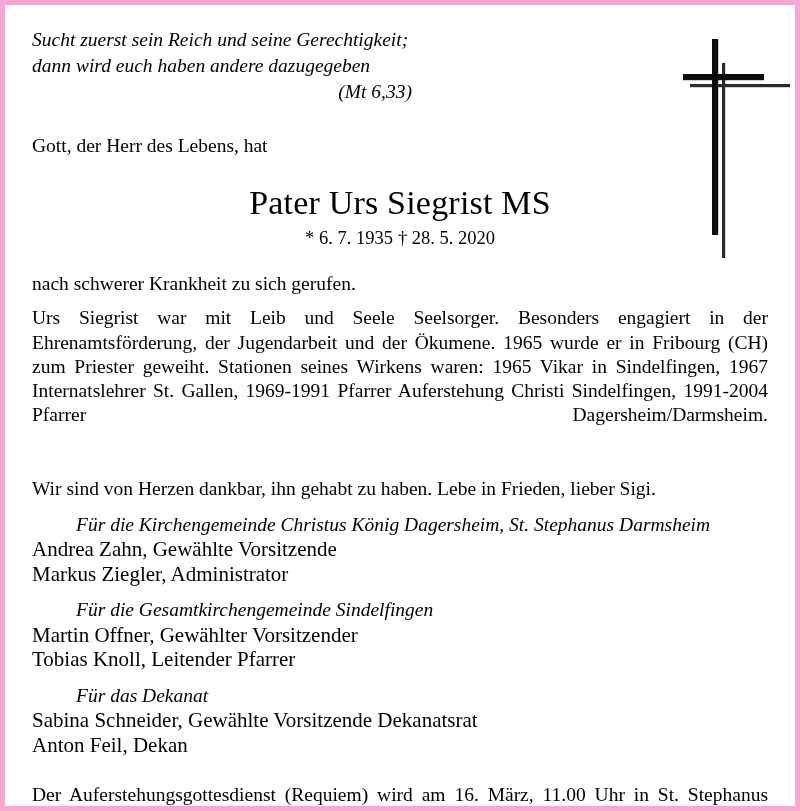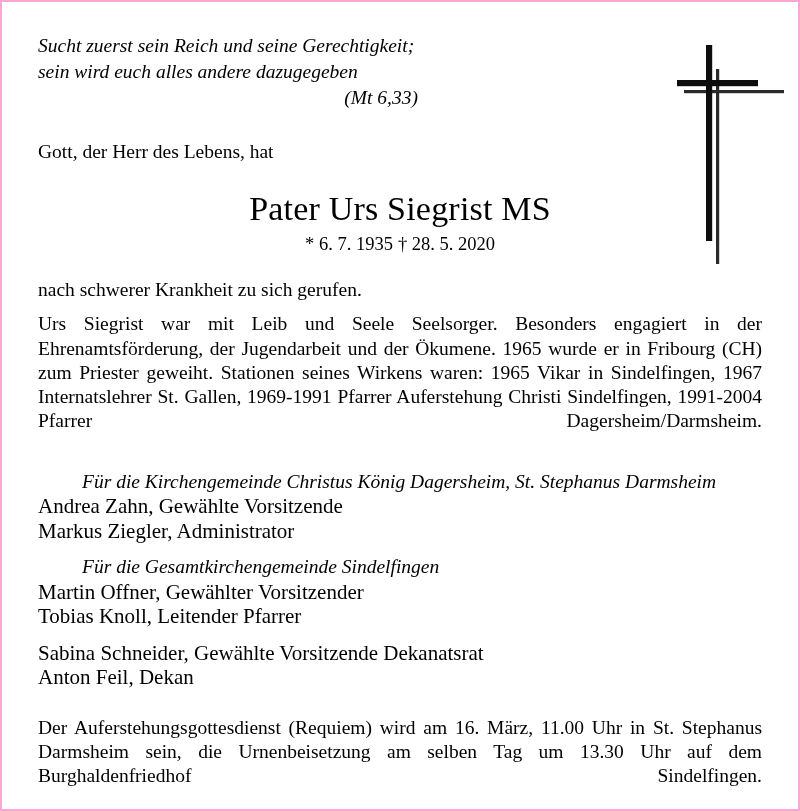--- a/index.html
+++ b/index.html
@@ -15,22 +15,22 @@
     color: #000000;
     overflow: hidden;
   }
 
   #notice {
     position: relative;
     box-sizing: border-box;
     width: 800px;
     height: 811px;
     background: #ffffff;
-    border: 2px solid #f9a8d4;
-    padding: 9px;
+    border: 5px solid #f9a8d4;
+    padding: 0;
   }
 
   .page-inner {
     position: relative;
     box-sizing: border-box;
     width: 100%;
     height: 100%;
     background: #ffffff;
     padding: 22px 27px 0 27px;
   }
@@ -137,53 +137,55 @@
         <rect x="52" y="50" width="3.2" height="195" fill="#2a2a2a"></rect>
         <rect x="20" y="71" width="100" height="3.2" fill="#2a2a2a"></rect>
 
         <rect x="42" y="26" width="6.2" height="196" fill="#0d0d0d"></rect>
         <rect x="13" y="61" width="81" height="6.2" fill="#0d0d0d"></rect>
       </svg>
     </div>
 
     <div class="scripture">
       <span class="scripture-line">Sucht zuerst sein Reich und seine Gerechtigkeit;</span>
-      <span class="scripture-line">sein wird euch alles andere dazugegeben</span>
+      <span class="scripture-line">dann wird euch haben andere dazugegeben</span>
       <span class="scripture-ref">(Mt 6,33)</span>
     </div>
 
     <p class="body-text intro-line">Gott, der Herr des Lebens, hat</p>
 
     <div class="name-block">
       <div class="deceased-name">Pater Urs Siegrist MS</div>
       <div class="life-dates">
         <span class="date-birth">* 6. 7. 1935</span><span class="date-death">† 28. 5. 2020</span>
       </div>
     </div>
 
     <p class="body-text p-called">nach schwerer Krankheit zu sich gerufen.</p>
 
     <p class="body-text p-bio">Urs Siegrist war mit Leib und Seele Seelsorger. Besonders engagiert in der Ehrenamtsförderung, der Jugendarbeit und der Ökumene. 1965 wurde er in Fribourg (CH) zum Priester geweiht. Stationen seines Wirkens waren: 1965 Vikar in Sindelfingen, 1967 Internatslehrer St. Gallen, 1969-1991 Pfarrer Auferstehung Christi Sindelfingen, 1991-2004 Pfarrer Dagersheim/Darmsheim.</p>
 
+    <p class="body-text p-thanks">Wir sind von Herzen dankbar, ihn gehabt zu haben. Lebe in Frieden, lieber Sigi.</p>
 
     <div class="signatories">
 
       <div class="sig-group">
         <div class="sig-heading">Für die Kirchengemeinde Christus König Dagersheim, St. Stephanus Darmsheim</div>
         <div class="sig-person">Andrea Zahn, Gewählte Vorsitzende</div>
         <div class="sig-person">Markus Ziegler, Administrator</div>
       </div>
 
       <div class="sig-group">
         <div class="sig-heading">Für die Gesamtkirchengemeinde Sindelfingen</div>
         <div class="sig-person">Martin Offner, Gewählter Vorsitzender</div>
         <div class="sig-person">Tobias Knoll, Leitender Pfarrer</div>
       </div>
 
       <div class="sig-group">
+        <div class="sig-heading">Für das Dekanat</div>
         <div class="sig-person">Sabina Schneider, Gewählte Vorsitzende Dekanatsrat</div>
         <div class="sig-person">Anton Feil, Dekan</div>
       </div>
 
     </div>
 
     <p class="body-text p-service">Der Auferstehungsgottesdienst (Requiem) wird am 16. März, 11.00 Uhr in St. Stephanus Darmsheim sein, die Urnenbeisetzung am selben Tag um 13.30 Uhr auf dem Burghaldenfriedhof Sindelfingen.</p>
 
   </div>
 </div>

